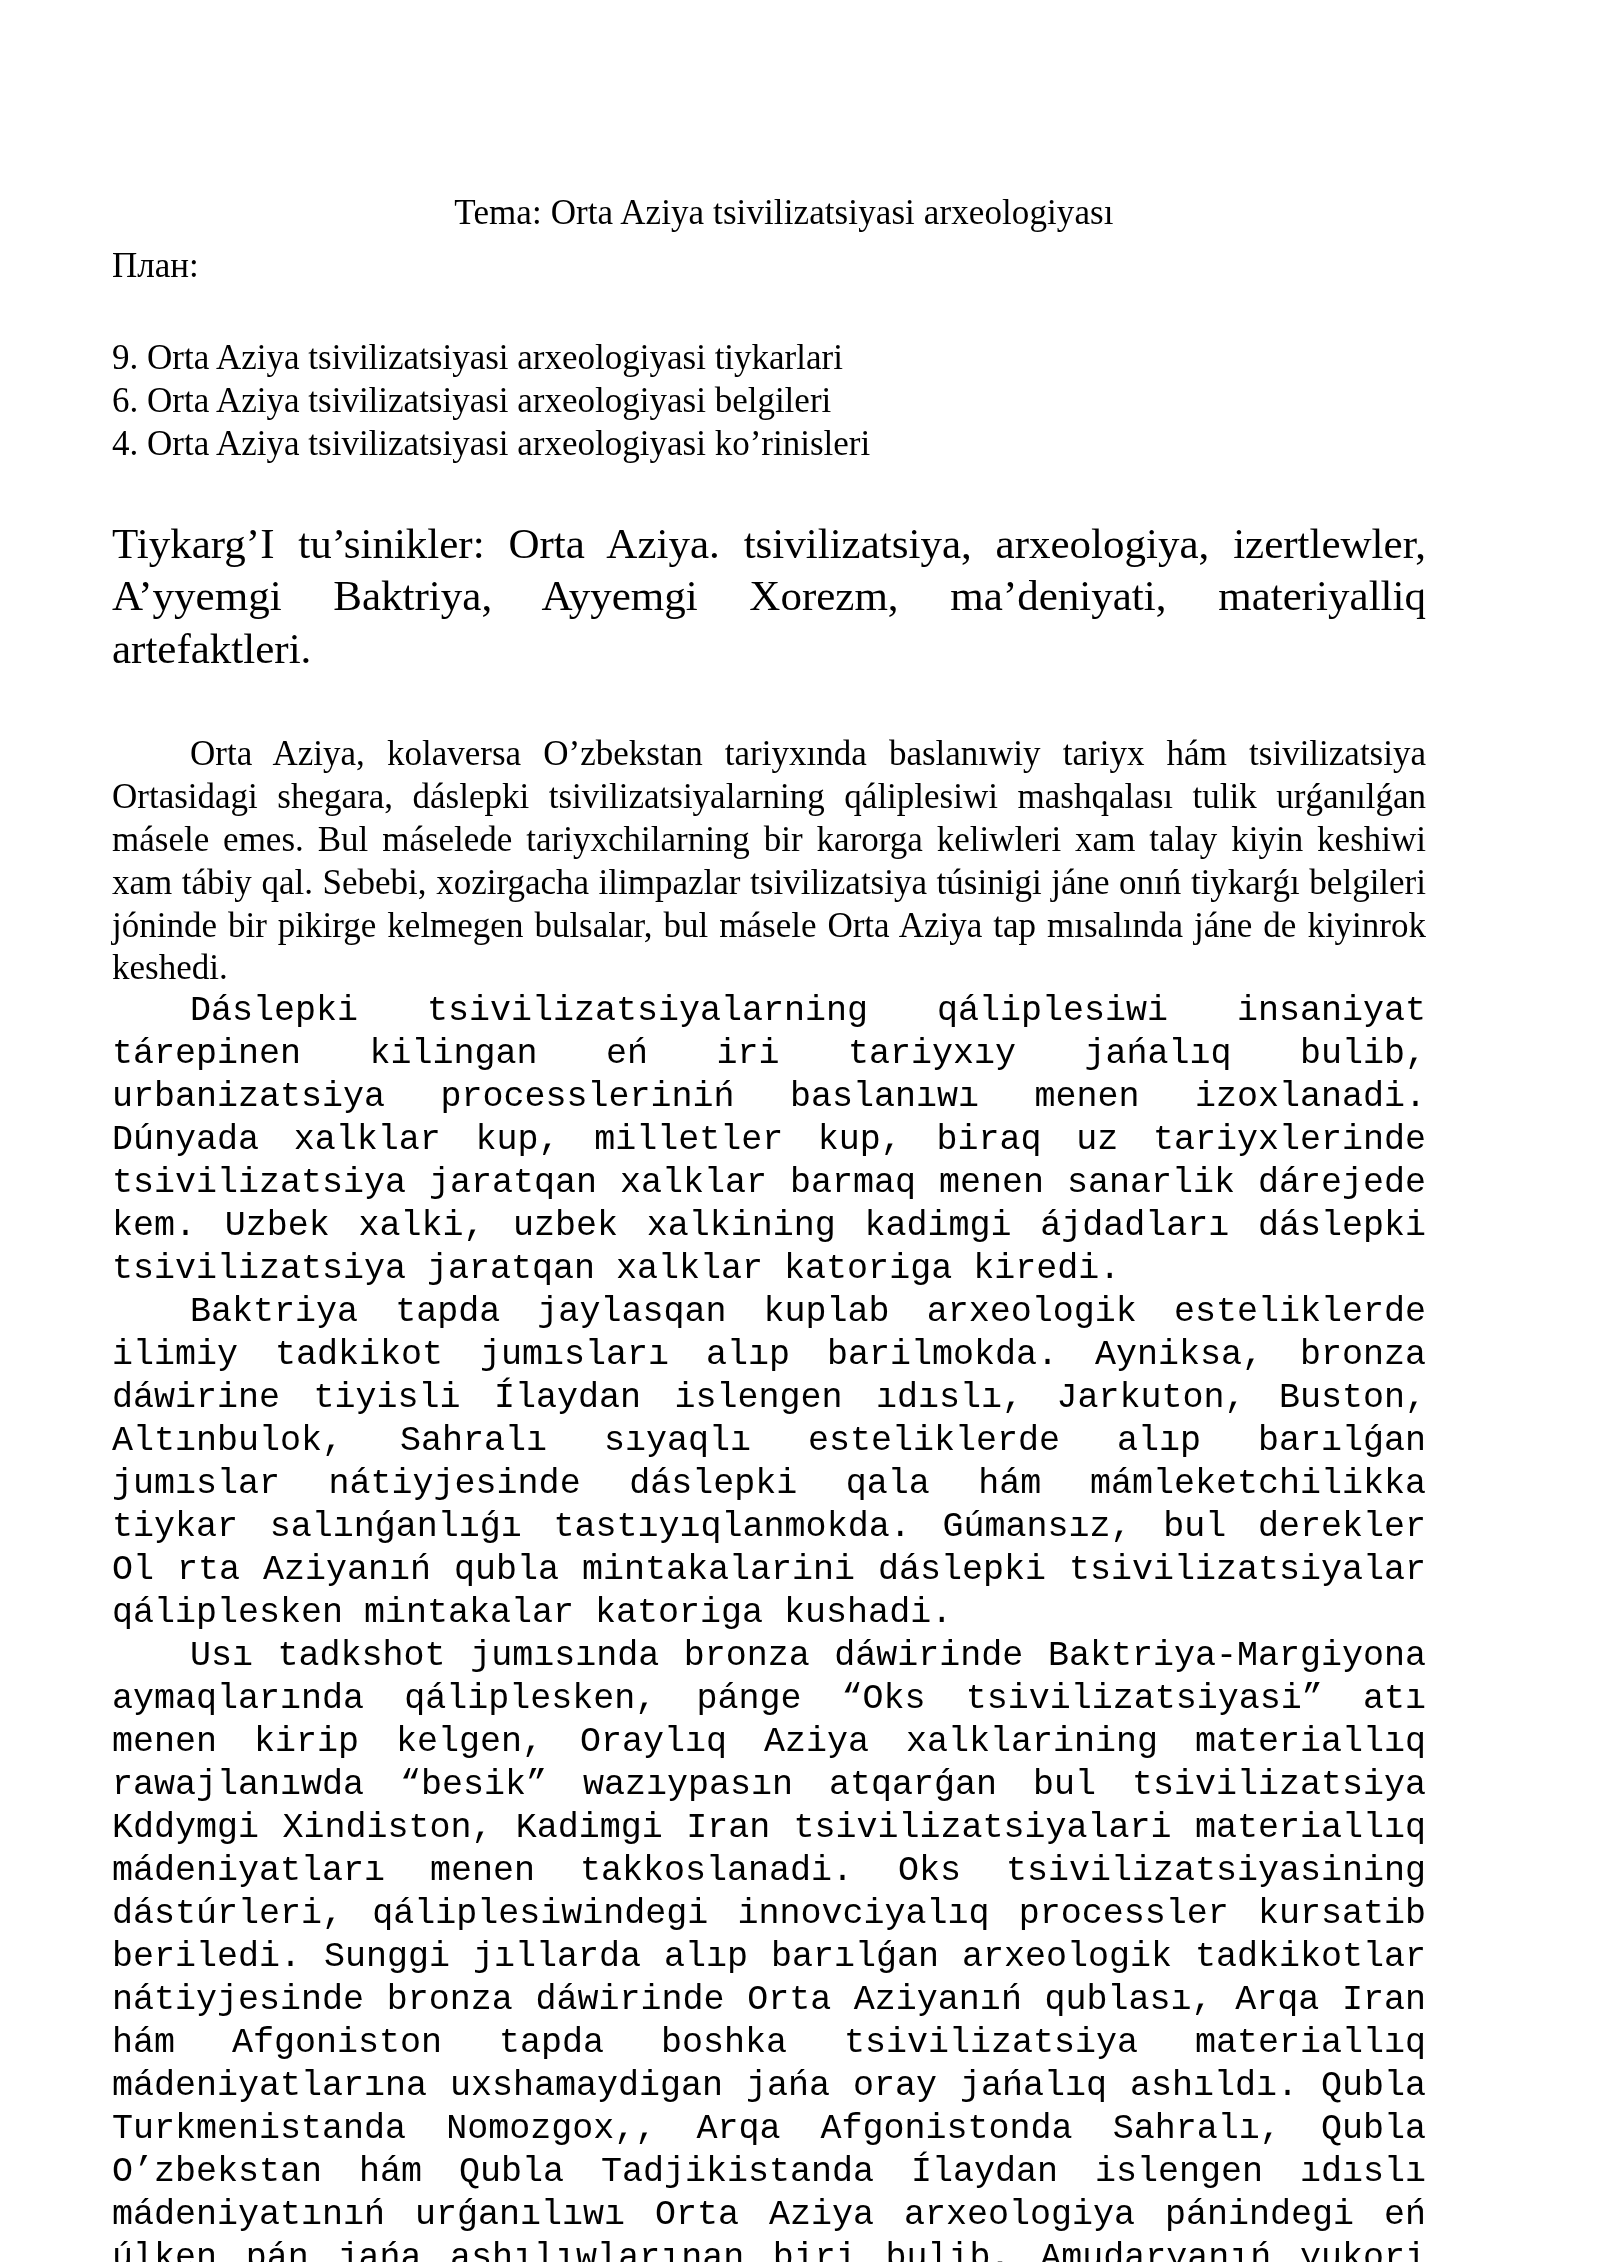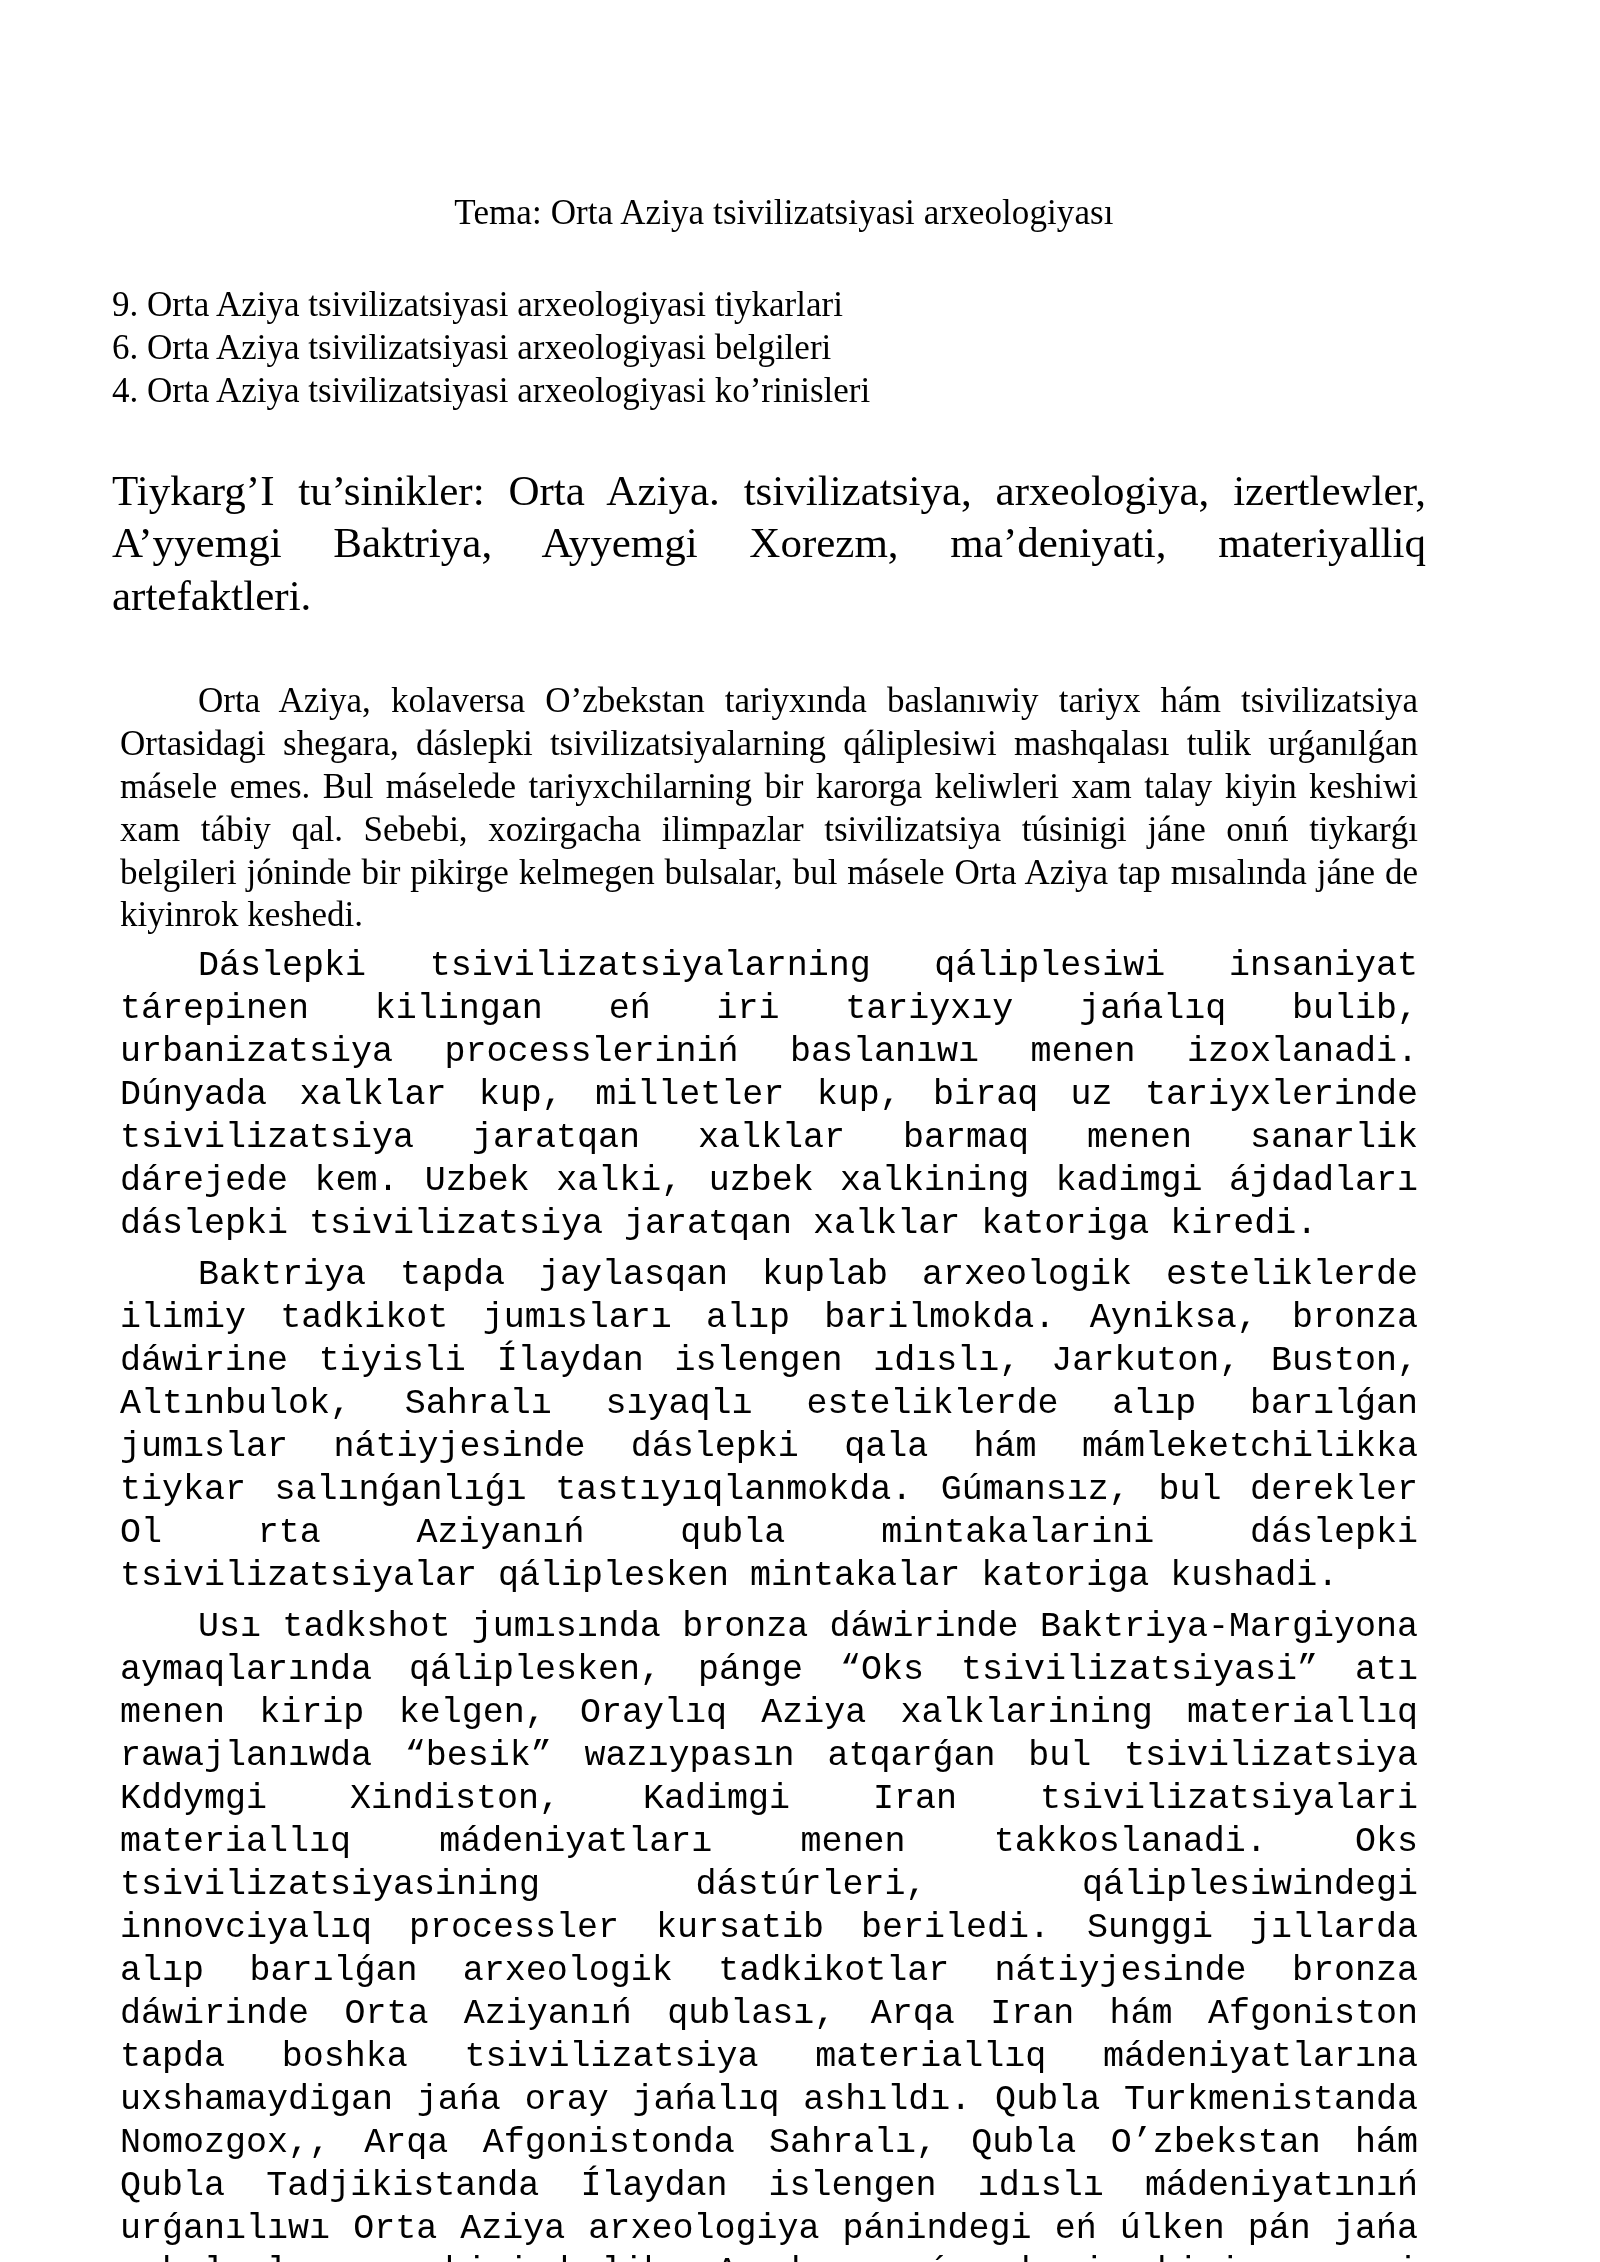--- a/index.html
+++ b/index.html
@@ -55,38 +55,39 @@
     margin: 52px 0 0 0;
     text-align: justify;
     text-justify: inter-word;
   }
   .body-block {
     margin: 57px 0 0 0;
   }
   .body-para {
     font-size: 35px;
     line-height: 1.228;
-    margin: 8px;
+    margin: 0;
     text-align: justify;
     text-justify: inter-word;
     text-indent: 78px;
     hyphens: none;
   }
   .body-para + .body-para {
     margin-top: 0;
     font-family: Liberation Mono, monospace;
   }
 </style>
 </head>
 <body>
 
 <div class="page">
 
   <div class="doc-title">Tema: Orta Aziya tsivilizatsiyasi arxeologiyası</div>
 
+  <div class="plan-label">План:</div>
 
   <ul class="plan-list">
     <li>9. Orta Aziya tsivilizatsiyasi arxeologiyasi tiykarlari</li>
     <li>6. Orta Aziya tsivilizatsiyasi arxeologiyasi belgileri</li>
     <li>4. Orta Aziya tsivilizatsiyasi arxeologiyasi ko’rinisleri</li>
   </ul>
 
   <p class="keywords">Tiykarg’I tu’sinikler:   Orta Aziya. tsivilizatsiya, arxeologiya, izertlewler, A’yyemgi Baktriya, Ayyemgi Xorezm, ma’deniyati, materiyalliq artefaktleri.</p>
 
   <div class="body-block">

